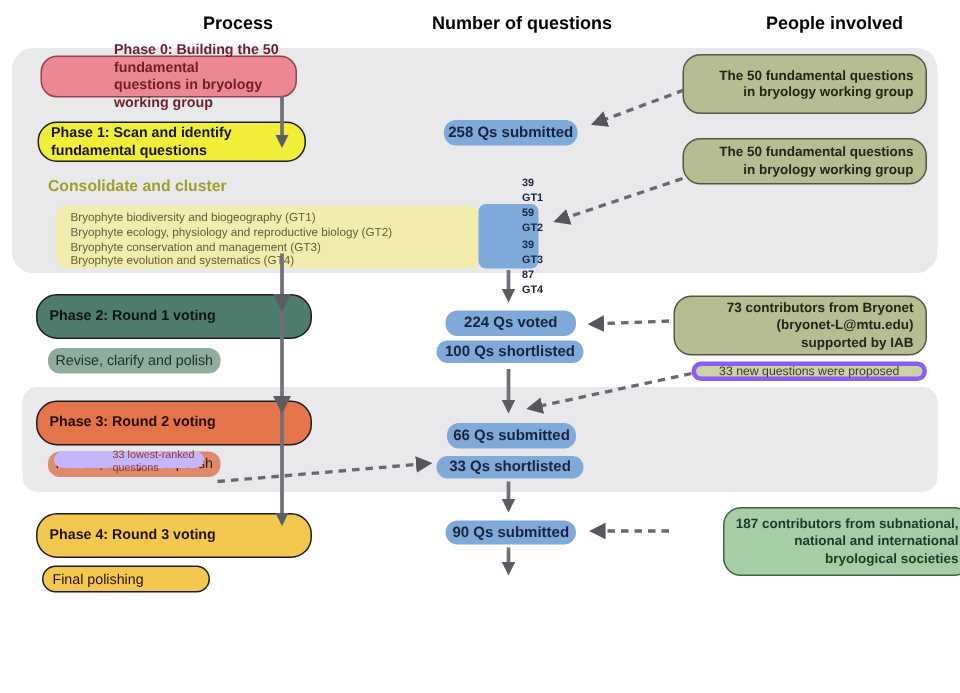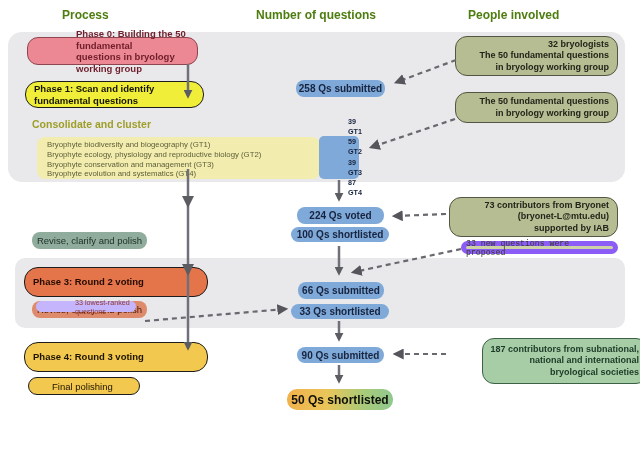--- a/index.html
+++ b/index.html
@@ -1,18 +1,18 @@
 <!DOCTYPE html>
 <html><head>
 <meta charset="utf-8">
 <style>
   html,body{margin:0;padding:0;background:#ffffff;}
   .page{position:relative;width:640px;height:462px;background:#ffffff;overflow:hidden;
         font-family:"Liberation Sans","DejaVu Sans",sans-serif;}
-  .hdr{position:absolute;top:8px;font-size:12px;font-weight:bold;color:#4d7c0f;text-align:left;}
+  .hdr{position:absolute;top:8px;font-size:12px;font-weight:bold;color:#000000;text-align:right;}
   .hdr-process{left:62px;width:120px;}
   .hdr-questions{left:256px;width:152px;}
   .hdr-people{left:468px;width:134px;}
 
   .panel{position:absolute;background:#e9e9ec;}
   .panel-top{left:8px;top:32px;width:617px;height:150px;border-radius:14px;}
   .panel-round2{left:15px;top:258px;width:610px;height:70px;border-radius:10px;}
 
   .arrows{position:absolute;left:0;top:0;pointer-events:none;z-index:5;}
 
@@ -28,21 +28,21 @@
              padding:3px 0 0 10px;font-size:7.8px;line-height:9.8px;color:#5e5e3a;}
   .b-phase2{left:24px;top:196px;width:184px;height:30px;background:#4e7c6f;border:1.8px solid #1c1c1c;color:#0d1512;border-radius:14px;}
   .pill{display:flex;align-items:center;justify-content:center;border-radius:8px;font-size:9.5px;}
   .b-revise1{left:32px;top:232px;width:115px;height:17px;background:#8fac9c;color:#1e2d26;}
   .b-phase3{left:24px;top:267px;width:184px;height:30px;background:#e4744a;border:1.8px solid #1c1c1c;color:#230b02;border-radius:14px;}
   .b-revise2{left:32px;top:301px;width:115px;height:17px;background:#de8a6c;color:#421709;}
   .b-lowest{left:36px;top:301px;width:100px;height:11px;background:#c4b5fd;color:#8e352a;
             font-size:7.2px;border-radius:6px;padding-left:39px;}
   .b-phase4{left:24px;top:342px;width:184px;height:30px;background:#f3c84f;border:1.8px solid #1c1c1c;color:#1d1400;border-radius:14px;}
   .b-final{left:28px;top:377px;width:112px;height:18px;background:#f3c84f;border:1.5px solid #1c1c1c;
-           color:#1d1400;border-radius:9px;justify-content:flex-start;padding-left:23px;box-sizing:border-box;}
+           color:#1d1400;border-radius:9px;justify-content:flex-start;padding-left:6px;box-sizing:border-box;}
 
   
   .qpill{display:flex;align-items:center;justify-content:center;background:#7ea9d8;border-radius:8px;
          font-size:10px;font-weight:bold;color:#18233e;}
   .b-q258{left:296px;top:80px;width:89px;height:17px;}
   .b-gt{left:319px;top:136px;width:40px;height:43px;background:#7ea9d8;border-radius:5px;
         display:flex;flex-direction:column;justify-content:center;align-items:center;
         font-size:7.2px;line-height:10.2px;font-weight:bold;color:#18233e;padding-left:32px;}
   .b-q224{left:297px;top:207px;width:87px;height:17px;}
   .b-q100{left:291px;top:227px;width:98px;height:15px;}
@@ -53,23 +53,23 @@
          background:linear-gradient(90deg,#f1b24b 0%,#e9c55a 38%,#a9cb79 72%,#8fc88f 100%);
          display:flex;align-items:center;justify-content:center;font-size:12px;font-weight:bold;color:#101008;}
 
   
   .obox{background:#b7bd92;border:1.5px solid #545542;border-radius:12px;color:#23241a;
         font-size:9px;font-weight:bold;line-height:11.5px;text-align:right;
         display:flex;flex-direction:column;justify-content:center;padding-right:8px;}
   .b-p1{left:455px;top:36px;width:163px;height:40px;}
   .b-p2{left:455px;top:92px;width:163px;height:31px;}
   .b-p3{left:449px;top:197px;width:169px;height:40px;}
-  .b-p4{left:461px;top:241px;width:157px;height:13px;background:#cdd1a6;border:5px solid #8b5cf6;
+  .b-p4{left:461px;top:241px;width:157px;height:13px;background:#cdd1a6;border:3px solid #8b5cf6;
         border-radius:7px;display:flex;align-items:center;justify-content:center;
-        font-size:8.2px;color:#3a3b2a;font-family:Liberation Mono, monospace;}
+        font-size:8.2px;color:#3a3b2a;}
   .b-p5{left:452px;top:338px;width:166px;height:46px;background:#a7cda7;border:1.5px solid #3c6245;
         border-radius:12px;color:#1c3a26;font-size:9px;font-weight:bold;line-height:11.5px;
         text-align:right;display:flex;flex-direction:column;justify-content:center;padding-right:8px;margin-left:30px;}
 
   .caption{position:absolute;left:8px;top:423px;width:630px;font-size:12.5px;line-height:16.5px;
            color:#141414;letter-spacing:-0.2px;}
   .caption .fig-label{color:#189a8d;font-weight:bold;}
 </style>
 </head>
 <body>
@@ -91,43 +91,42 @@
     <div>Phase 1: Scan and identify</div>
     <div>fundamental questions</div>
   </div>
   <div class="box t-consolidate">Consolidate and cluster</div>
   <div class="box b-cluster">
     <div>Bryophyte biodiversity and biogeography (GT1)</div>
     <div>Bryophyte ecology, physiology and reproductive biology (GT2)</div>
     <div>Bryophyte conservation and management (GT3)</div>
     <div>Bryophyte evolution and systematics (GT4)</div>
   </div>
+  <div class="box phase b-phase2">Phase 2: Round 1 voting</div>
   <div class="box pill b-revise1">Revise, clarify and polish</div>
   <div class="box phase b-phase3">Phase 3: Round 2 voting</div>
   <div class="box pill b-revise2">Revise, clarify and polish</div>
   <div class="box pill b-lowest">33 lowest-ranked questions</div>
   <div class="box phase b-phase4">Phase 4: Round 3 voting</div>
   <div class="box pill b-final">Final polishing</div>
 
   <div class="box qpill b-q258">258 Qs submitted</div>
   <div class="box b-gt">
     <div>39 GT1</div>
     <div>59 GT2</div>
     <div>39 GT3</div>
     <div>87 GT4</div>
   </div>
   <div class="box qpill b-q224">224 Qs voted</div>
   <div class="box qpill b-q100">100 Qs shortlisted</div>
   <div class="box qpill b-q66">66 Qs submitted</div>
   <div class="box qpill b-q33">33 Qs shortlisted</div>
   <div class="box qpill b-q90">90 Qs submitted</div>
-  <div class="box b-q50">50 Qs shortlisted</div>
 
   <div class="box obox b-p1">
-    <div>32 bryologists</div>
     <div>The 50 fundamental questions</div>
     <div>in bryology working group</div>
   </div>
   <div class="box obox b-p2">
     <div>The 50 fundamental questions</div>
     <div>in bryology working group</div>
   </div>
   <div class="box obox b-p3">
     <div>73 contributors from Bryonet</div>
     <div>(bryonet-L@mtu.edu)</div>

